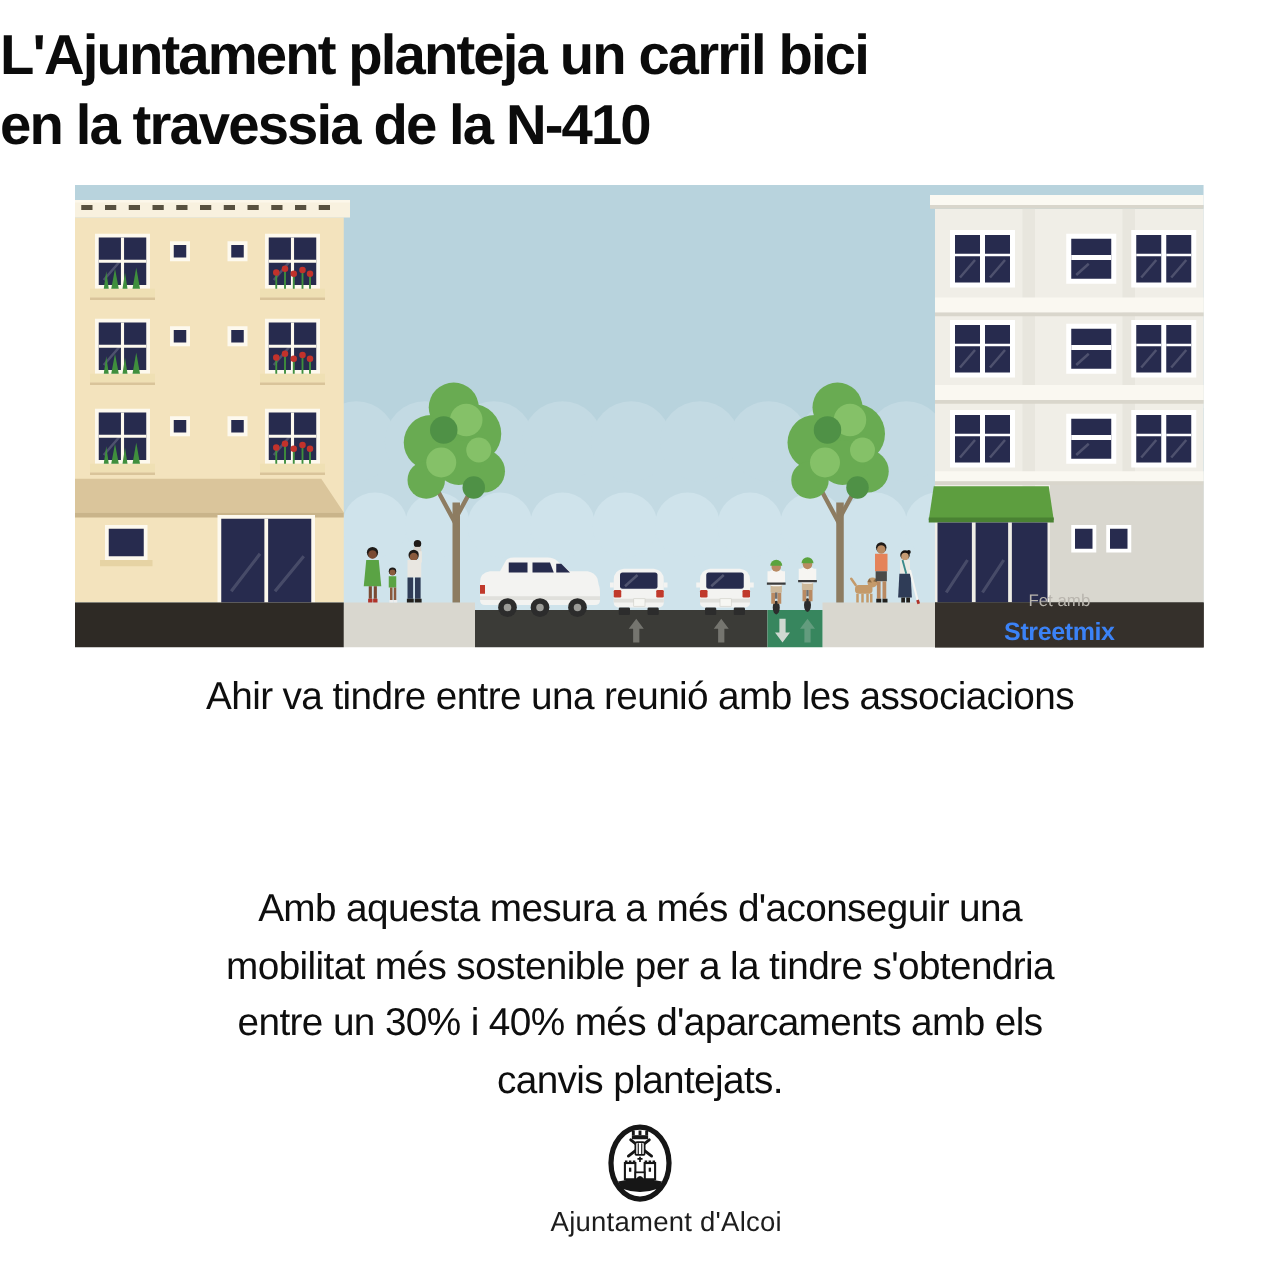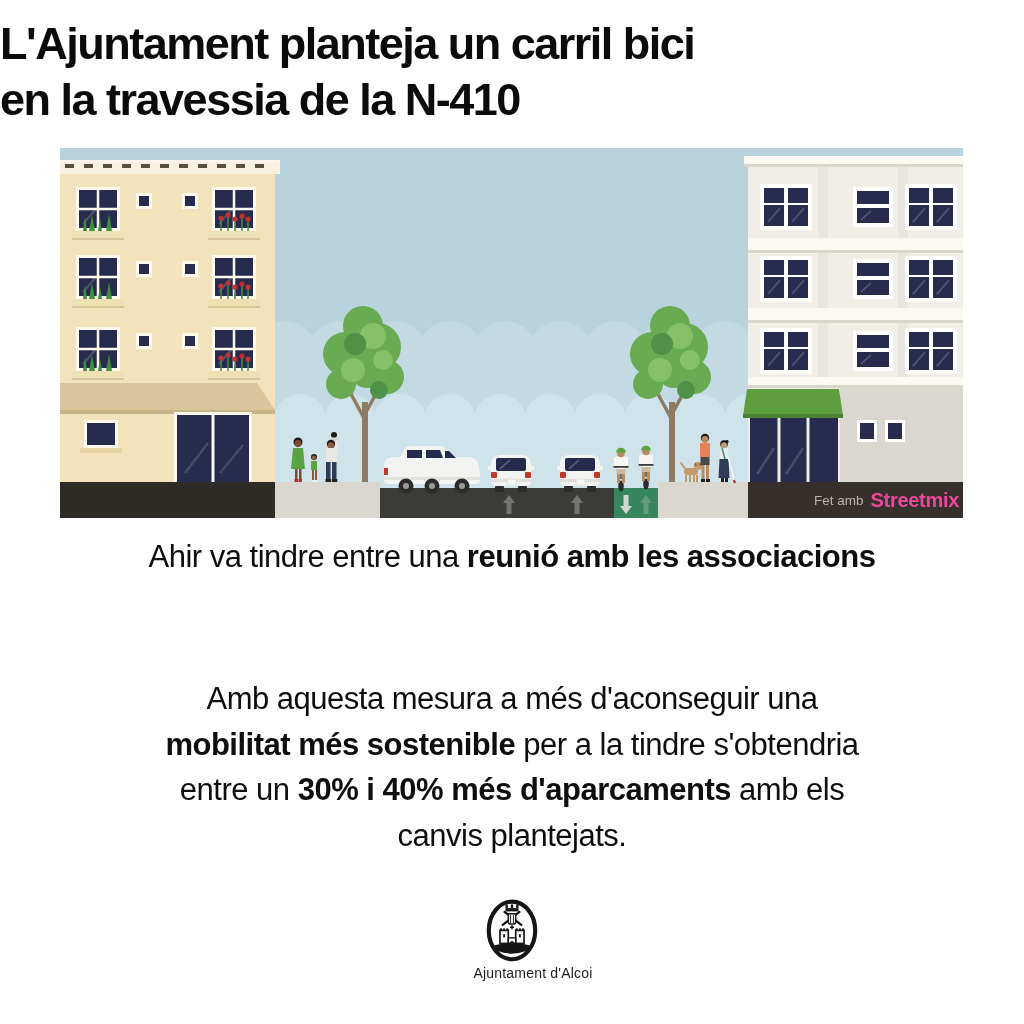--- a/index.html
+++ b/index.html
@@ -12,34 +12,34 @@
   .title{
     position:absolute;top:16px;left:0;width:1024px;
     text-align:left;font-weight:bold;font-size:45px;line-height:1.24;
     letter-spacing:-1.5px;color:#0b0b0b;
   }
   .scene-wrap{position:absolute;left:60px;top:148px;width:903px;height:370px;}
   .scene-wrap svg{display:block;}
   .credit{
     position:absolute;left:688px;top:334px;width:215px;height:36px;
     background:#35302b;display:flex;align-items:center;justify-content:flex-end;
-    gap:7px;padding-right:4px;box-sizing:border-box;
+    gap:7px;padding-right:16px;box-sizing:border-box;flex-direction:column;
   }
   .credit-prefix{font-size:13.5px;color:#b9b5ae;}
-  .credit-brand{font-size:20px;font-weight:bold;color:#ec4899;letter-spacing:-0.3px;}
+  .credit-brand{font-size:20px;font-weight:bold;color:#3b82f6;letter-spacing:-0.3px;}
   .body-text{
     position:absolute;left:0;width:1024px;text-align:center;
     font-size:31px;line-height:1.47;letter-spacing:-0.5px;color:#0e0e0e;
   }
   #p1{top:534px;}
-  #p2{top:676px;}
-  .b{font-weight:bold;}
+  #p2{top:704px;}
+  .b{font-weight:normal;}
   .footer{position:absolute;top:897px;left:0;width:1024px;text-align:center;}
   .footer svg{display:block;margin:0 auto;}
-  .logo-text{margin-top:3px;font-size:14px;color:#1d1d1d;letter-spacing:0.2px;padding-left:42px;}
+  .logo-text{margin-top:3px;font-size:22px;color:#1d1d1d;letter-spacing:0.2px;padding-left:42px;}
 </style>
 </head>
 <body>
 
 <div class="title">
   <div>L'Ajuntament planteja un carril bici</div>
   <div>en la travessia de la N-410</div>
 </div>
 
 <div class="scene-wrap">

